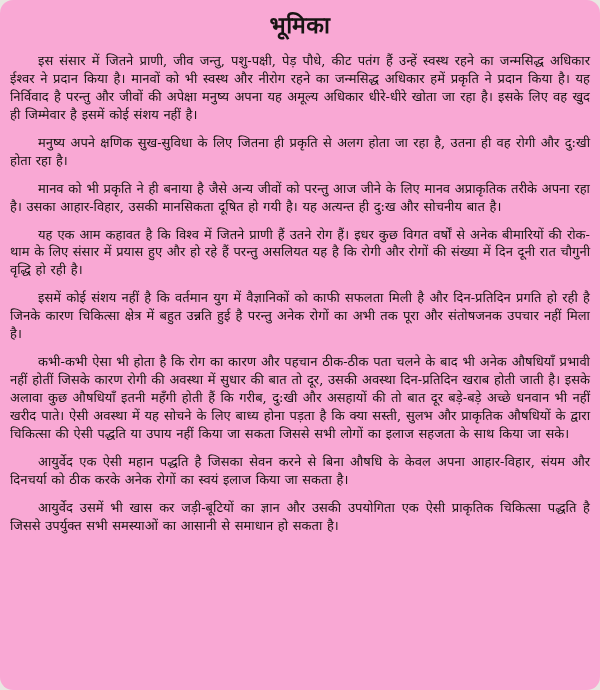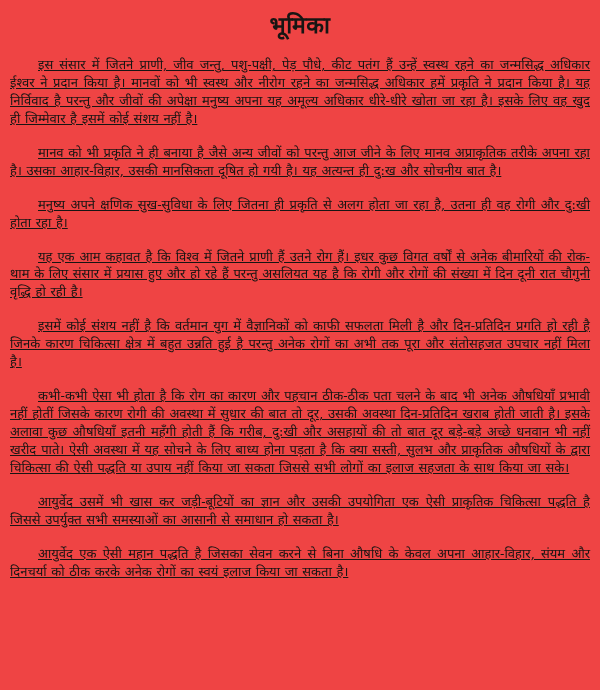--- a/index.html
+++ b/index.html
@@ -5,50 +5,50 @@
   html, body {
     margin: 0;
     padding: 0;
     background: #e9e7e2;
   }
   .page {
     position: relative;
     width: 600px;
     height: 690px;
     margin: 0 auto;
-    background: #ef4444;
+    background: #f9a8d4;
     box-sizing: border-box;
     padding: 8px 10px 0 10px;
     overflow: hidden;
     font-family: "DejaVu Serif", "Liberation Serif", serif;
     color: #171513;
+    border-radius: 13px;
   }
   .title {
     text-align: center;
     font-size: 23px;
     font-weight: 700;
     letter-spacing: 0.5px;
     margin: 0 0 12px 0;
   }
   .para {
     font-size: 13px;
     line-height: 1.38;
     text-align: justify;
     text-indent: 28px;
-    margin: 16px 0 10px 0;
+    margin: 0 0 10px 0;
     word-spacing: 0.5px;
-    text-decoration: underline;
   }
 </style>
 </head>
 <body>
 
 <div class="page">
   <h1 class="title">भूमिका</h1>
   <p class="para">इस संसार में जितने प्राणी, जीव जन्तु, पशु-पक्षी, पेड़ पौधे, कीट पतंग हैं उन्हें स्वस्थ रहने का जन्मसिद्ध अधिकार ईश्वर ने प्रदान किया है। मानवों को भी स्वस्थ और नीरोग रहने का जन्मसिद्ध अधिकार हमें प्रकृति ने प्रदान किया है। यह निर्विवाद है परन्तु और जीवों की अपेक्षा मनुष्य अपना यह अमूल्य अधिकार धीरे-धीरे खोता जा रहा है। इसके लिए वह खुद ही जिम्मेवार है इसमें कोई संशय नहीं है।</p>
+  <p class="para">मनुष्य अपने क्षणिक सुख-सुविधा के लिए जितना ही प्रकृति से अलग होता जा रहा है, उतना ही वह रोगी और दु:खी होता रहा है।</p>
   <p class="para">मानव को भी प्रकृति ने ही बनाया है जैसे अन्य जीवों को परन्तु आज जीने के लिए मानव अप्राकृतिक तरीके अपना रहा है। उसका आहार-विहार, उसकी मानसिकता दूषित हो गयी है। यह अत्यन्त ही दु:ख और सोचनीय बात है।</p>
-  <p class="para">मनुष्य अपने क्षणिक सुख-सुविधा के लिए जितना ही प्रकृति से अलग होता जा रहा है, उतना ही वह रोगी और दु:खी होता रहा है।</p>
   <p class="para">यह एक आम कहावत है कि विश्व में जितने प्राणी हैं उतने रोग हैं। इधर कुछ विगत वर्षों से अनेक बीमारियों की रोक-थाम के लिए संसार में प्रयास हुए और हो रहे हैं परन्तु असलियत यह है कि रोगी और रोगों की संख्या में दिन दूनी रात चौगुनी वृद्धि हो रही है।</p>
-  <p class="para">इसमें कोई संशय नहीं है कि वर्तमान युग में वैज्ञानिकों को काफी सफलता मिली है और दिन-प्रतिदिन प्रगति हो रही है जिनके कारण चिकित्सा क्षेत्र में बहुत उन्नति हुई है परन्तु अनेक रोगों का अभी तक पूरा और संतोसहजत उपचार नहीं मिला है।</p>
+  <p class="para">इसमें कोई संशय नहीं है कि वर्तमान युग में वैज्ञानिकों को काफी सफलता मिली है और दिन-प्रतिदिन प्रगति हो रही है जिनके कारण चिकित्सा क्षेत्र में बहुत उन्नति हुई है परन्तु अनेक रोगों का अभी तक पूरा और संतोषजनक उपचार नहीं मिला है।</p>
   <p class="para">कभी-कभी ऐसा भी होता है कि रोग का कारण और पहचान ठीक-ठीक पता चलने के बाद भी अनेक औषधियाँ प्रभावी नहीं होतीं जिसके कारण रोगी की अवस्था में सुधार की बात तो दूर, उसकी अवस्था दिन-प्रतिदिन खराब होती जाती है। इसके अलावा कुछ औषधियाँ इतनी महँगी होती हैं कि गरीब, दु:खी और असहायों की तो बात दूर बड़े-बड़े अच्छे धनवान भी नहीं खरीद पाते। ऐसी अवस्था में यह सोचने के लिए बाध्य होना पड़ता है कि क्या सस्ती, सुलभ और प्राकृतिक औषधियों के द्वारा चिकित्सा की ऐसी पद्धति या उपाय नहीं किया जा सकता जिससे सभी लोगों का इलाज सहजता के साथ किया जा सके।</p>
+  <p class="para">आयुर्वेद एक ऐसी महान पद्धति है जिसका सेवन करने से बिना औषधि के केवल अपना आहार-विहार, संयम और दिनचर्या को ठीक करके अनेक रोगों का स्वयं इलाज किया जा सकता है।</p>
   <p class="para">आयुर्वेद उसमें भी खास कर जड़ी-बूटियों का ज्ञान और उसकी उपयोगिता एक ऐसी प्राकृतिक चिकित्सा पद्धति है जिससे उपर्युक्त सभी समस्याओं का आसानी से समाधान हो सकता है।</p>
-  <p class="para">आयुर्वेद एक ऐसी महान पद्धति है जिसका सेवन करने से बिना औषधि के केवल अपना आहार-विहार, संयम और दिनचर्या को ठीक करके अनेक रोगों का स्वयं इलाज किया जा सकता है।</p>
 </div>
 
 </body></html>

